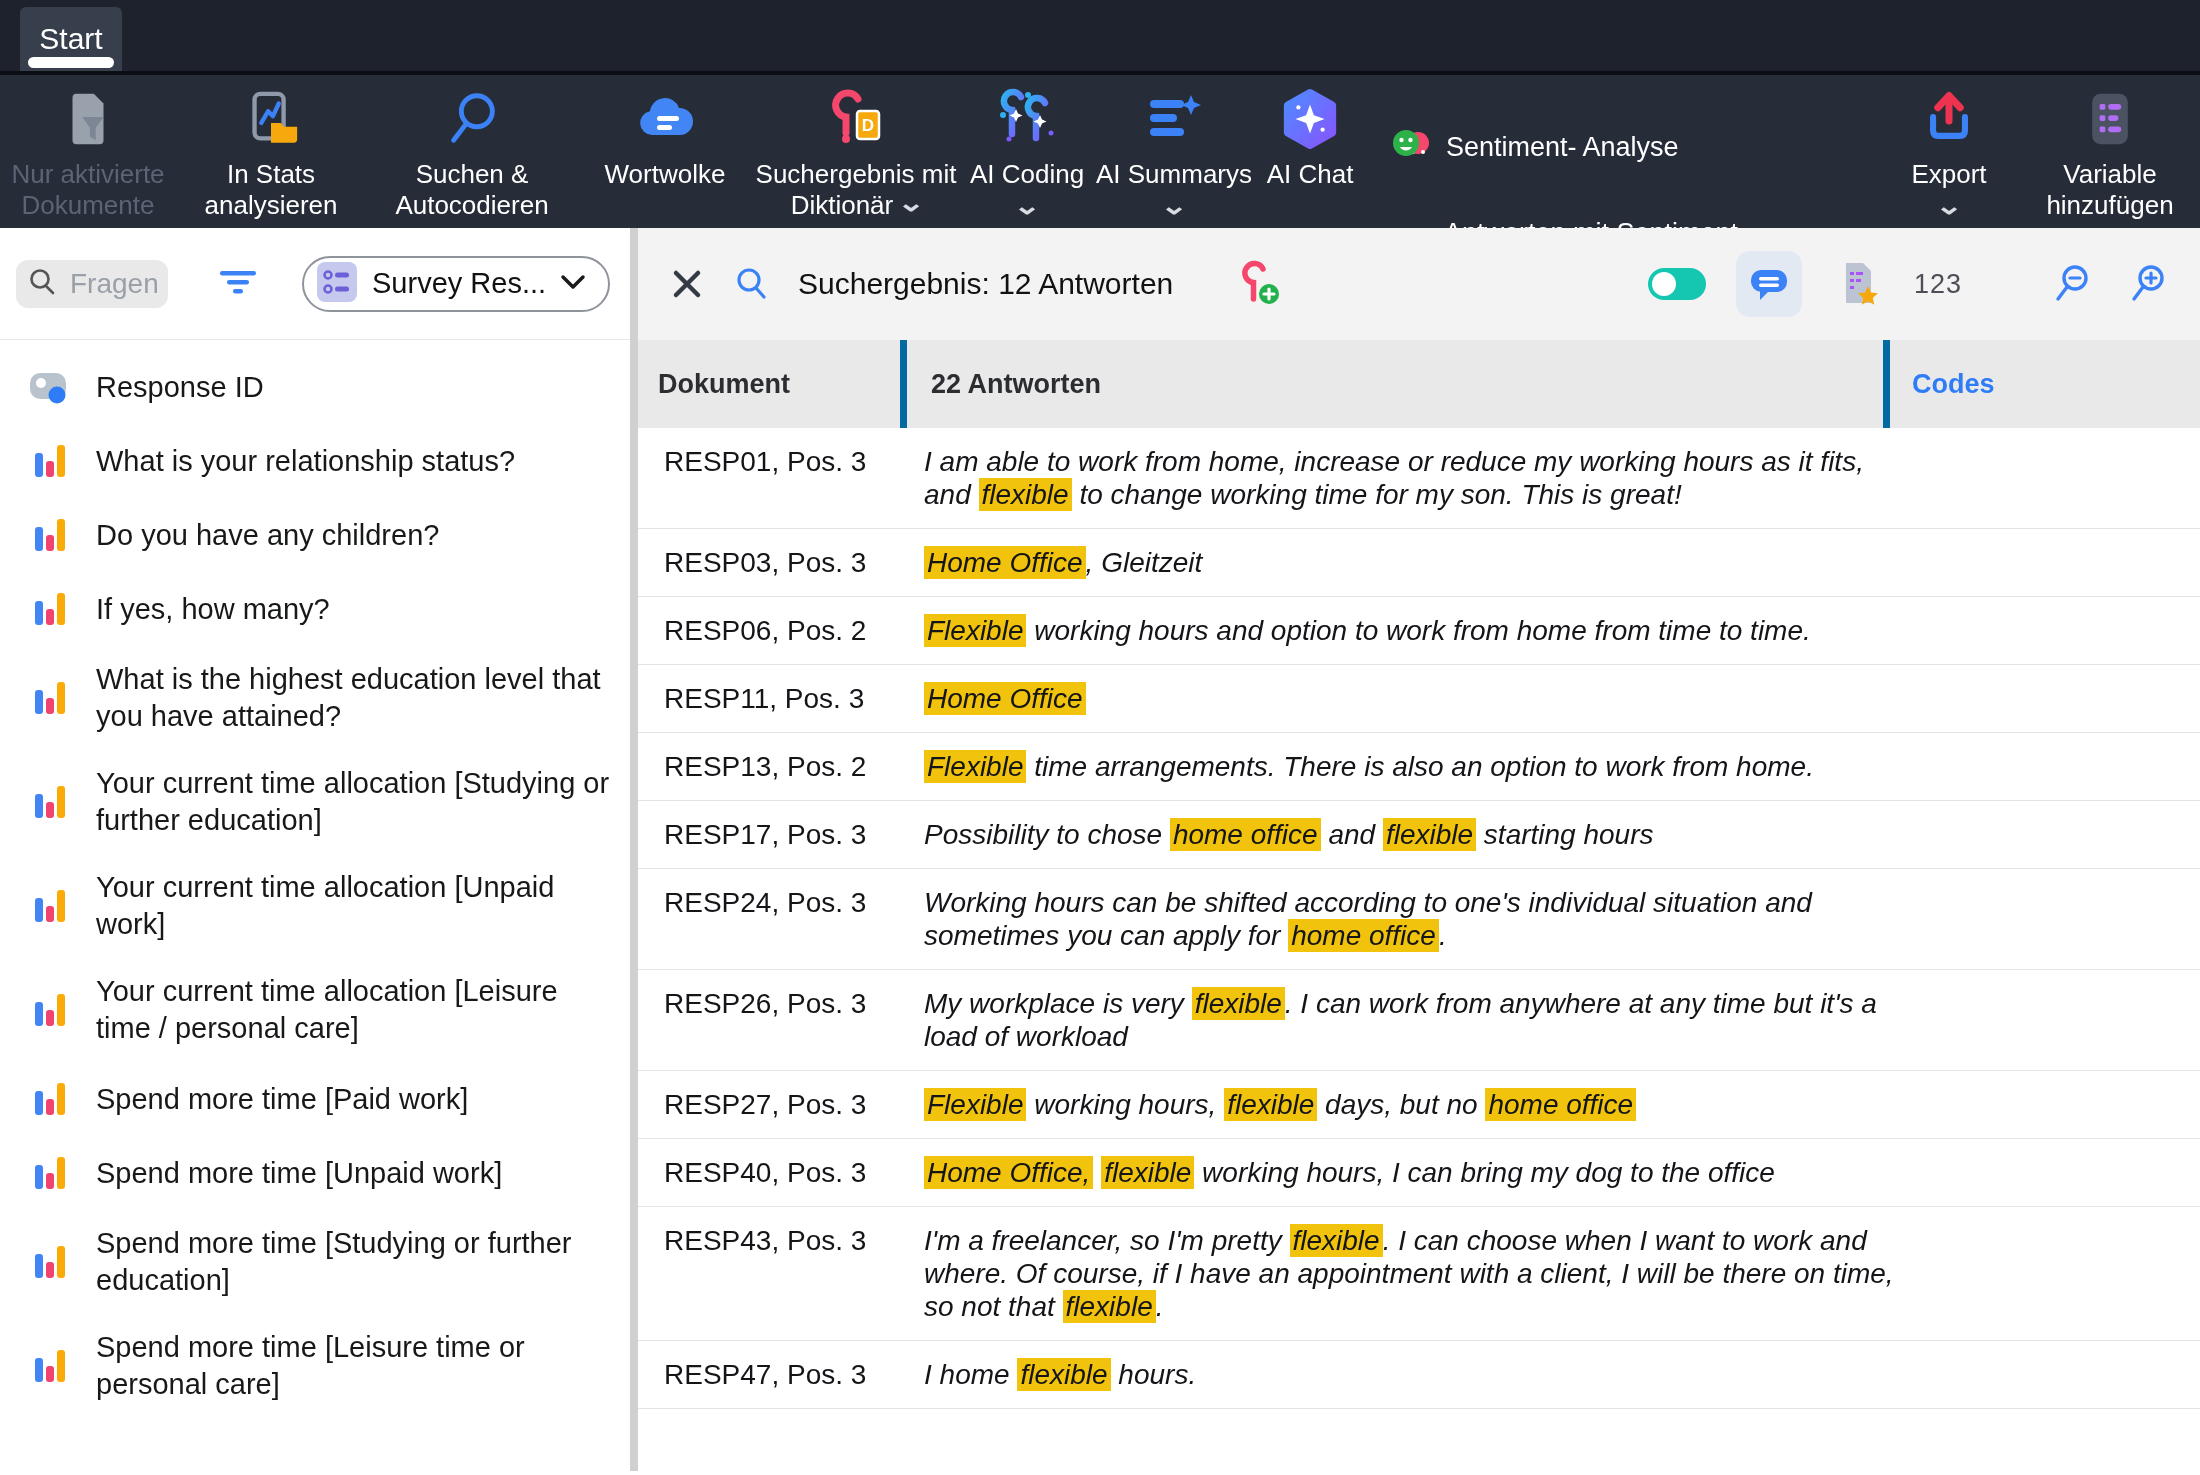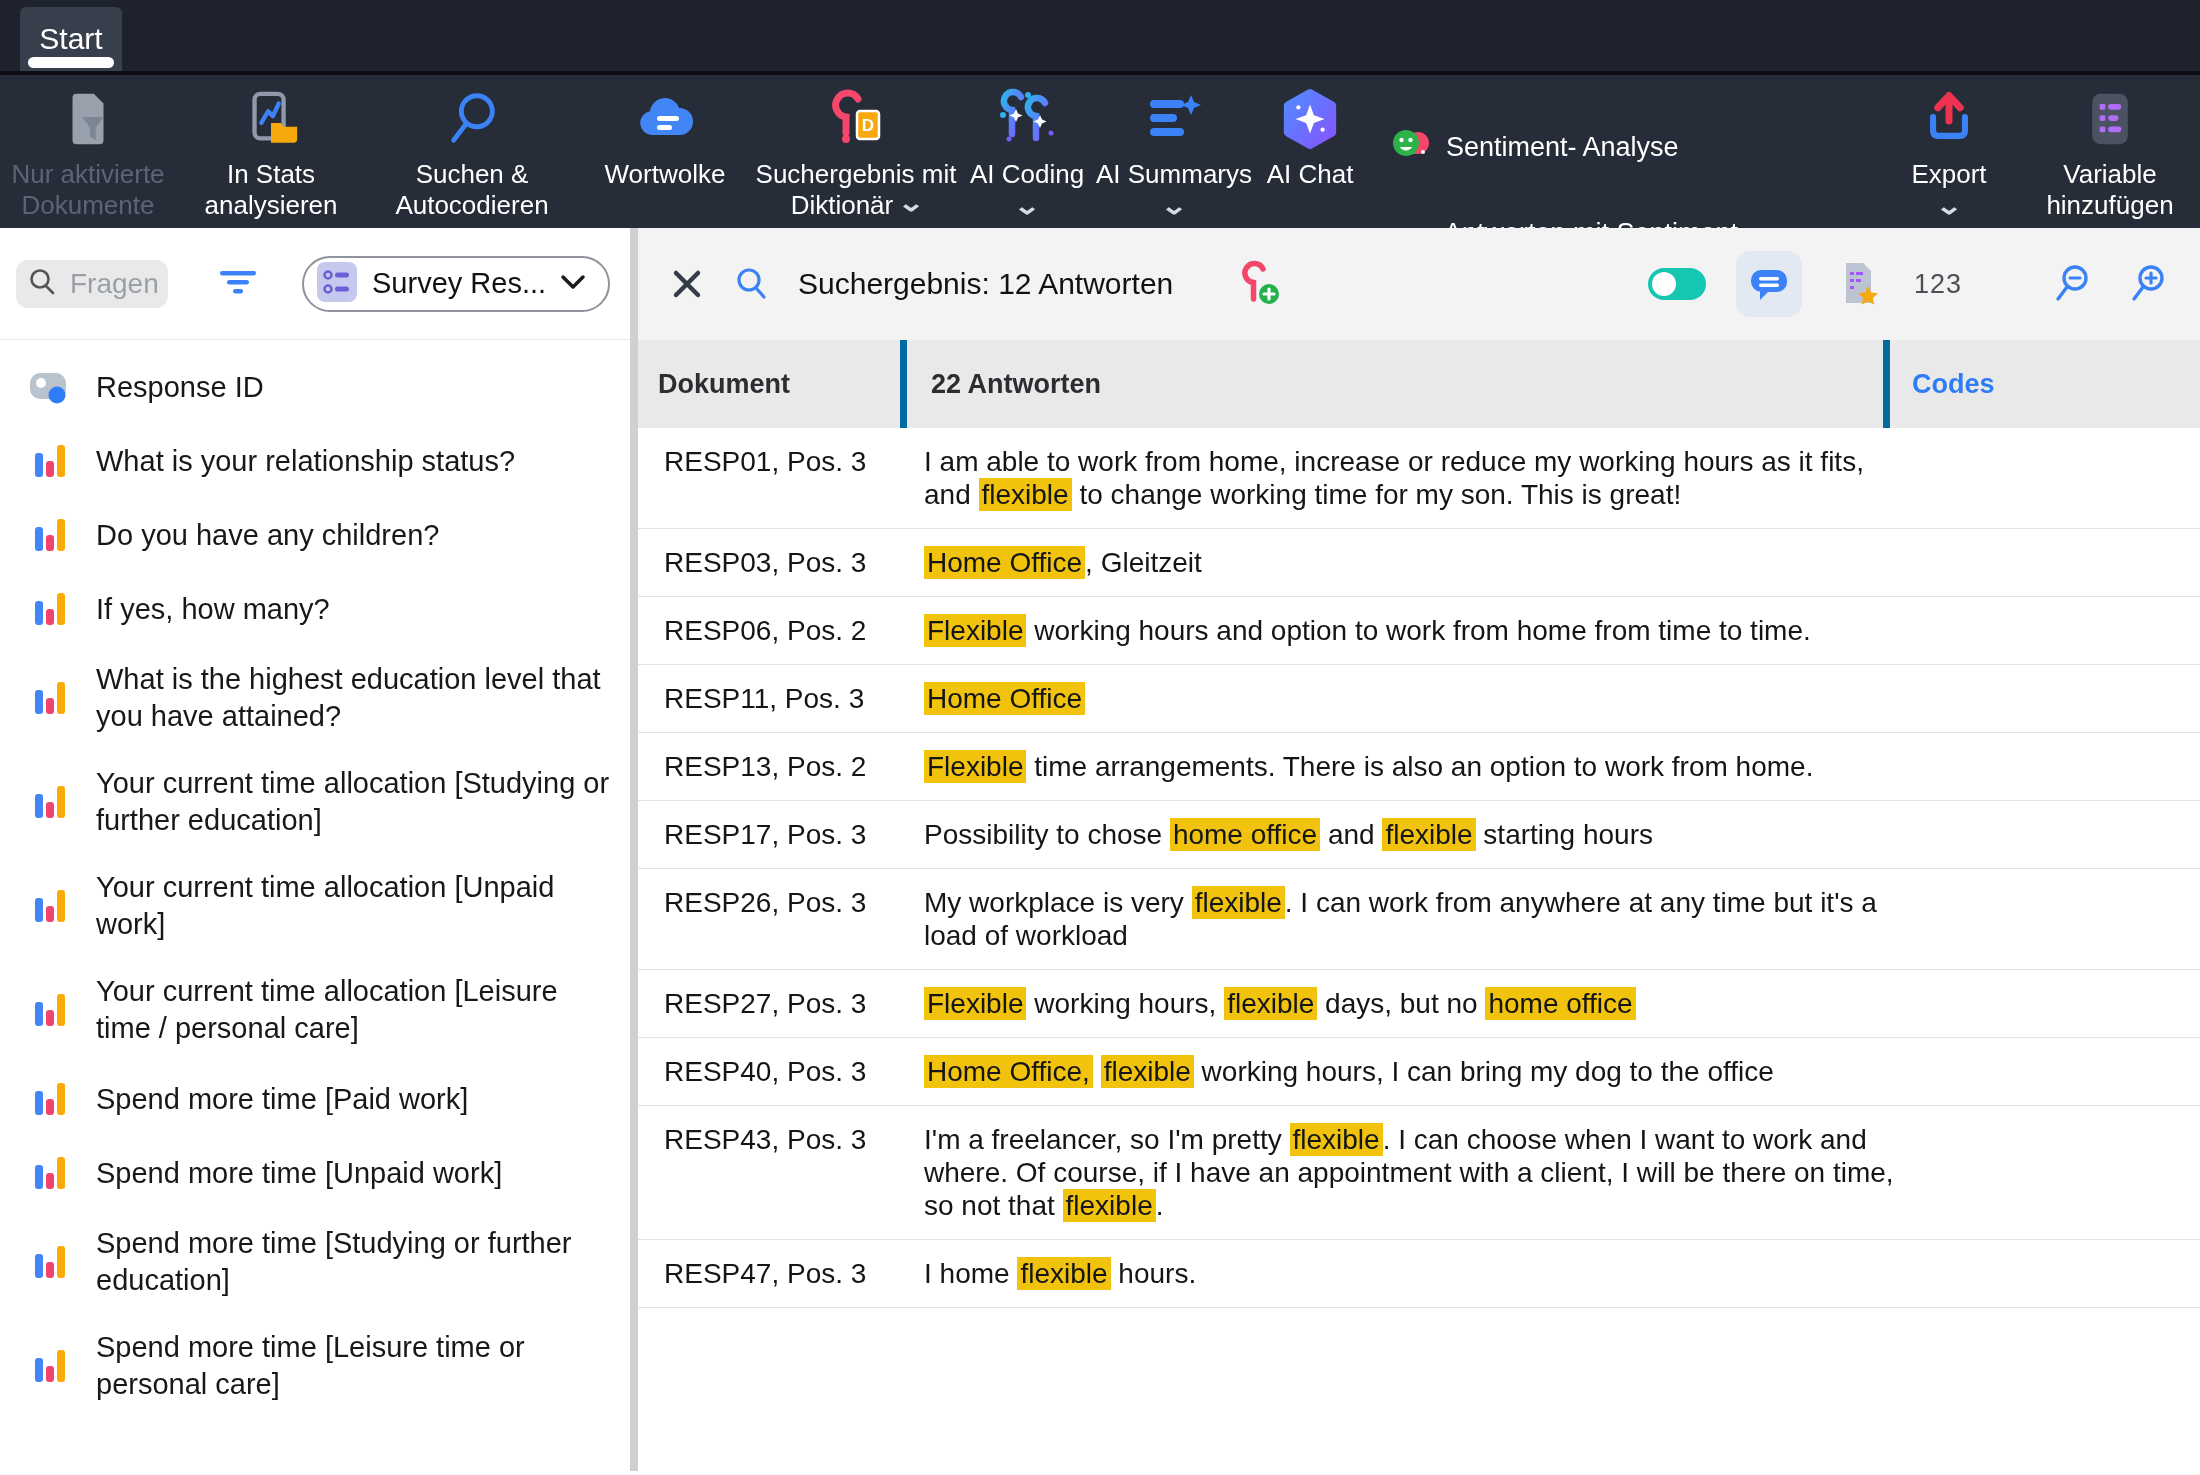--- a/index.html
+++ b/index.html
@@ -62,21 +62,21 @@
   
   .thead{height:88px; flex:0 0 88px; background:#e9e9ea; display:flex; align-items:center; font-weight:700; font-size:27px; color:#2b2d31;}
   .col-doc{width:262px; padding-left:20px;}
   .col-ans{width:983px; padding-left:24px;}
   .col-codes{flex:1; padding-left:22px; color:var(--accent);}
   .thead .col-ans, .thead .col-codes{align-self:stretch; display:flex; align-items:center; border-left:7px solid #0369a1;}
   .tbody{flex:1; overflow:hidden;}
   .trow{display:flex; border-bottom:1px solid #e4e4e4; background:#fff;}
   .tcell{padding-top:17px; padding-bottom:17px; font-size:28px; line-height:33px; color:#141518;}
   .trow .c-doc{width:262px; padding-left:26px; flex:0 0 262px;}
-  .trow .c-ans{flex:1; padding-left:24px; white-space:pre-wrap;}
+  .trow .c-ans{flex:1; padding-left:24px; white-space:pre-wrap;font-style:italic;}
   mark{background:var(--highlight); color:#141518; padding:1px 3px;}
 </style>
 </head>
 <body>
 
 <div class="topbar">
   <div class="tab-start">Start</div>
 </div>
 
 <div class="ribbon">
@@ -544,20 +544,25 @@
   <div class="trow">
     <div class="tcell c-doc">RESP13, Pos. 2</div>
     <div class="tcell c-ans"><mark>Flexible</mark><span> time arrangements. There is also an option to work from home.</span></div>
   </div>
 
   <div class="trow">
     <div class="tcell c-doc">RESP17, Pos. 3</div>
     <div class="tcell c-ans"><span>Possibility to chose </span><mark>home office</mark><span> and </span><mark>flexible</mark><span> starting hours</span></div>
   </div>
 
+  <div class="trow">
+    <div class="tcell c-doc">RESP24, Pos. 3</div>
+    <div class="tcell c-ans"><span>Working hours can be shifted according to one's individual situation and
+sometimes you can apply for </span><mark>home office</mark><span>.</span></div>
+  </div>
 
   <div class="trow">
     <div class="tcell c-doc">RESP26, Pos. 3</div>
     <div class="tcell c-ans"><span>My workplace is very </span><mark>flexible</mark><span>. I can work from anywhere at any time but it's a
 load of workload</span></div>
   </div>
 
   <div class="trow">
     <div class="tcell c-doc">RESP27, Pos. 3</div>
     <div class="tcell c-ans"><mark>Flexible</mark><span> working hours, </span><mark>flexible</mark><span> days, but no </span><mark>home office</mark></div>

